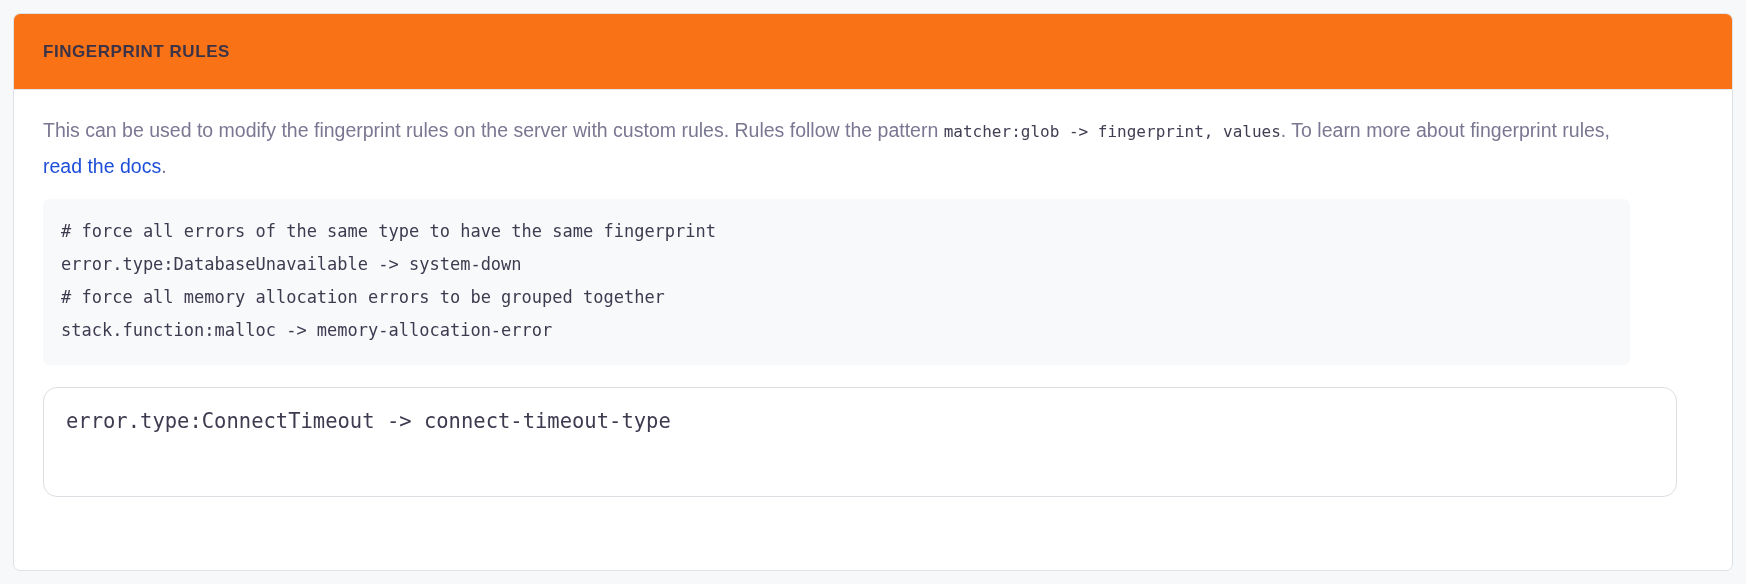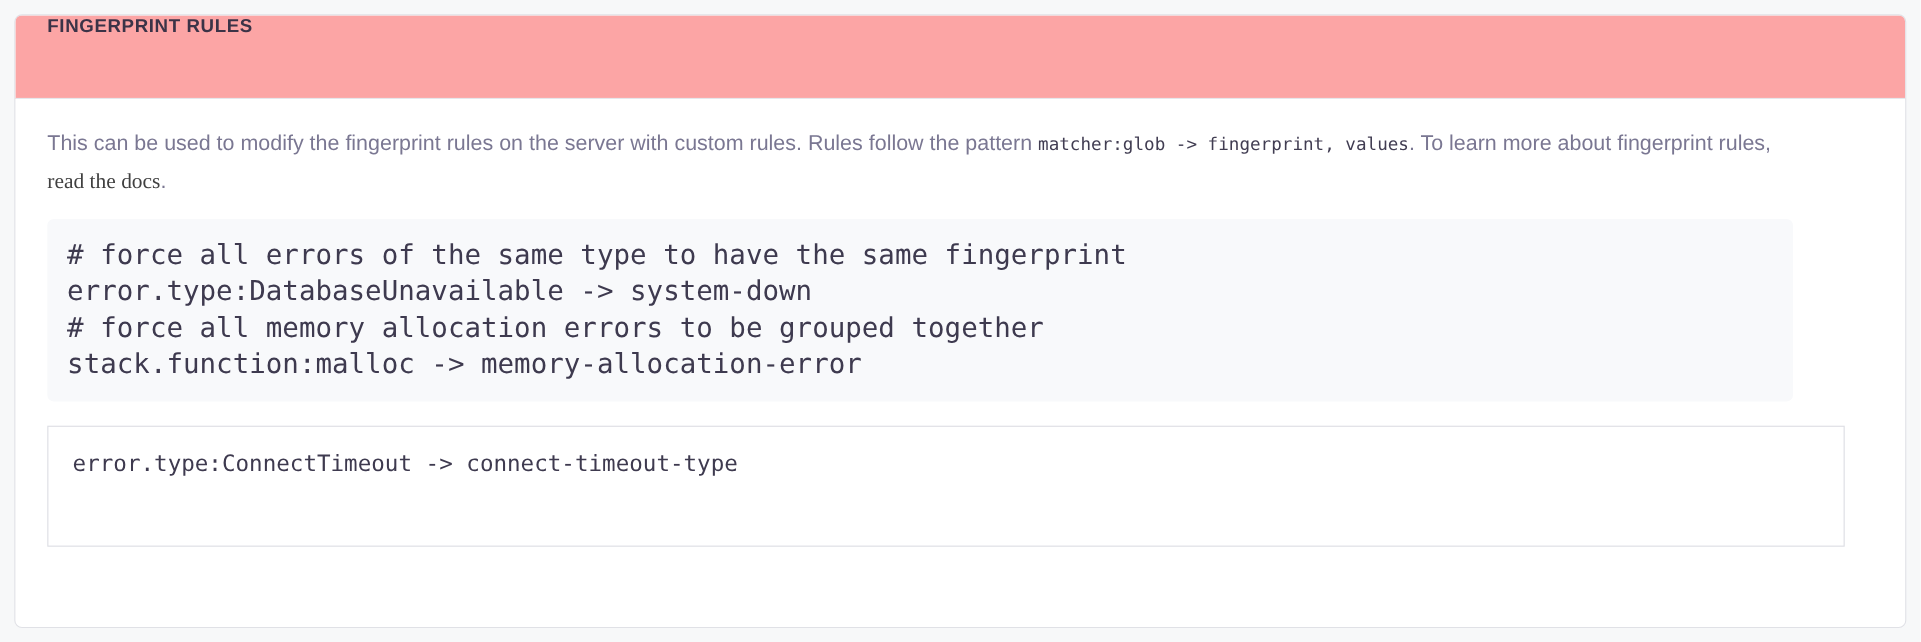--- a/index.html
+++ b/index.html
@@ -22,23 +22,24 @@
     width: 1720px;
     height: 558px;
     background: #ffffff;
     border: 1px solid #e0e1e6;
     border-radius: 7px;
     overflow: hidden;
   }
 
   .panel-header {
     height: 76px;
-    background: #fca5a5;
+    background: #f97316;
     border-bottom: 1px solid #e6e7ec;
     display: flex;
+    align-items: center;
     padding: 0 29px;
   }
 
   .panel-title {
     font-size: 17px;
     font-weight: bold;
     letter-spacing: 0.55px;
     color: #3b3347;
     text-transform: uppercase;
   }
@@ -57,49 +58,48 @@
   }
 
   .description code {
     font-family: "DejaVu Sans Mono", "Liberation Mono", monospace;
     font-size: 16px;
     color: #413d52;
     white-space: pre;
   }
 
   .description a {
-    color: #404040;
+    color: #1d4ed8;
     text-decoration: none;
-    font-family: Liberation Serif, serif;
   }
 
   .code-block {
     background: #f8f9fb;
     border-radius: 6px;
     padding: 16px 18px 18px 18px;
     margin: 0 0 22px 0;
     width: 1587px;
   }
 
   .code-block pre {
     margin: 0;
     font-family: "DejaVu Sans Mono", "Liberation Mono", monospace;
-    font-size: 25px;
+    font-size: 17px;
     line-height: 33px;
     color: #3e3a4f;
     white-space: pre;
   }
 
   .rules-textarea {
     display: block;
     width: 1634px;
     height: 110px;
     background: #ffffff;
     border: 1px solid #dcdde3;
-    border-radius: 0;
+    border-radius: 14px;
     padding: 18px 22px;
     font-family: "DejaVu Sans Mono", "Liberation Mono", monospace;
     font-size: 20.5px;
     line-height: 30px;
     color: #3e3a4f;
     resize: none;
     outline: none;
     overflow: hidden;
   }
 </style>

